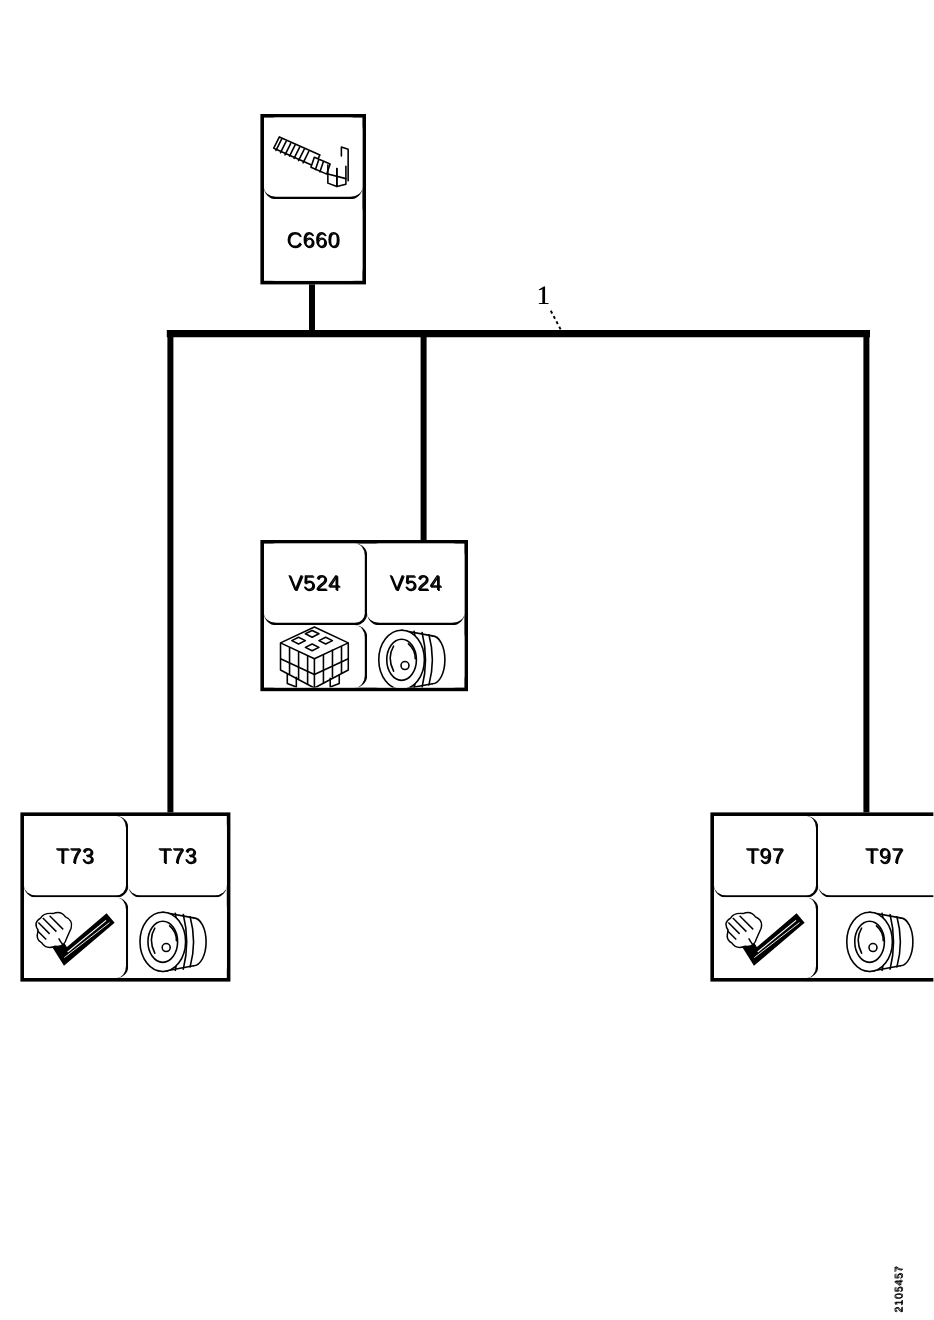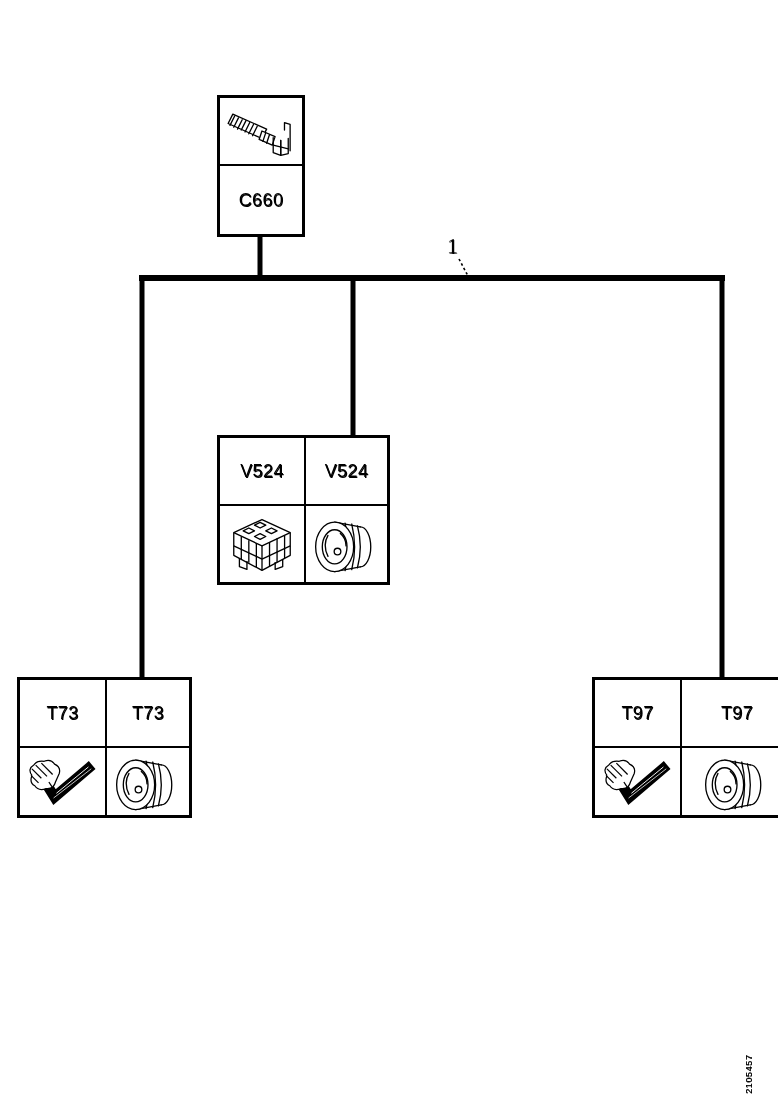--- a/index.html
+++ b/index.html
@@ -12,21 +12,21 @@
   .lines-overlay {
     position:absolute; left:0; top:0; width:778px; height:1100px;
     pointer-events:none;
   }
   .node {
     position:absolute; border:3px solid #000; background:#fff;
     display:grid;
   }
   .node .cell {
     display:flex; align-items:center; justify-content:center;
-    overflow:hidden; background:#fff;
+    overflow:hidden; background:#fff;border-radius:10px;
   }
   .node .cell.b-r { border-right:2px solid #000; }
   .node .cell.b-b { border-bottom:2px solid #000; }
   .label-cell {
     font-size:18px; letter-spacing:0.4px;
     text-shadow:0.8px 0.6px 0 #000;  
   }
   .img-cell svg { display:block; }
   .callout {
     position:absolute; font-family:"Liberation Serif", serif;
@@ -81,21 +81,21 @@
           <polyline points="54,40 54,56 62,59 62,43"></polyline>
           <polyline points="62,43 62,59 70,57 70,41"></polyline>
           <polyline points="66,32 66,24 72,26 72,54"></polyline>
           <line x1="54" y1="48" x2="70" y2="52"></line>
         </g>
       </svg>
     </div>
     <div class="cell label-cell">C660</div>
   </div>
 
-  <div class="node" style="left:217px; top:435px; width:173px; height:150px; grid-template-rows:68px 1fr; grid-template-columns:86px 1fr;">
+  <div class="node" style="left:217px; top:450px; width:173px; height:126px; grid-template-rows:68px 1fr; grid-template-columns:86px 1fr;">
     <div class="cell label-cell b-r b-b">V524</div>
     <div class="cell label-cell b-b">V524</div>
     <div class="cell img-cell b-r">
       <svg width="80" height="64" viewBox="0 0 84 68">
         <g fill="none" stroke="#000" stroke-width="1.4" stroke-linejoin="round">
           <polygon points="12,22 42,8 72,22 72,46 42,62 12,46" fill="#fff"></polygon>
           <polyline points="12,22 42,36 72,22"></polyline>
           <line x1="42" y1="36" x2="42" y2="62"></line>
           <polygon points="22,20 28,17 34,20 28,23"></polygon>
           <polygon points="34,14 40,11 46,14 40,17"></polygon>

